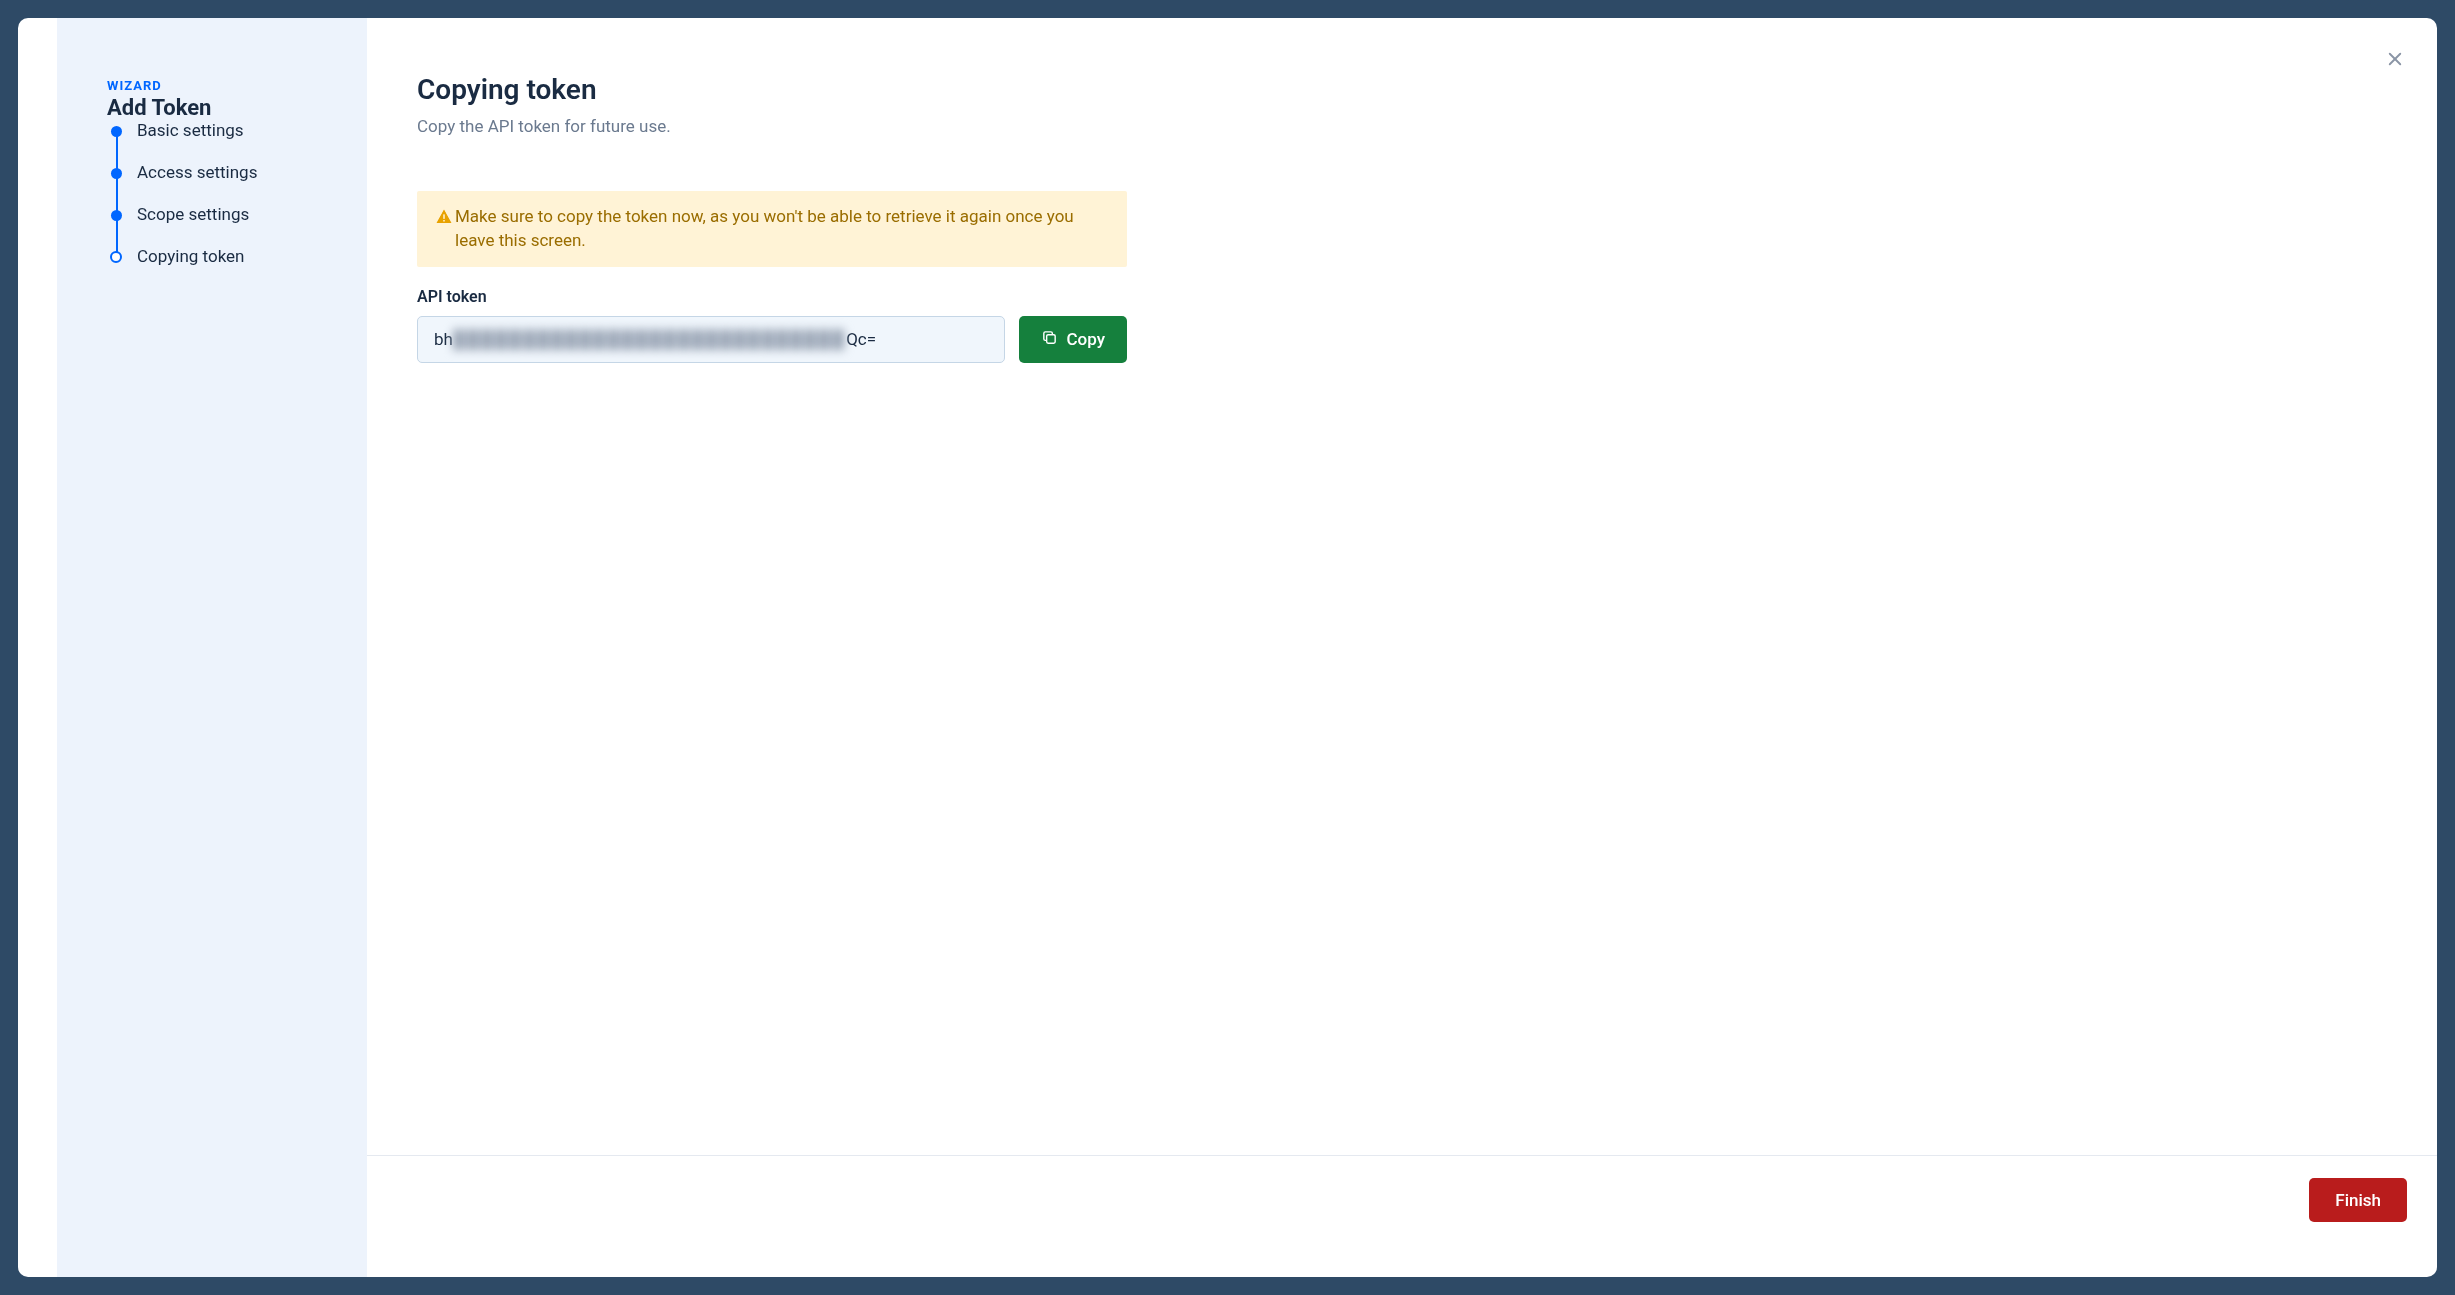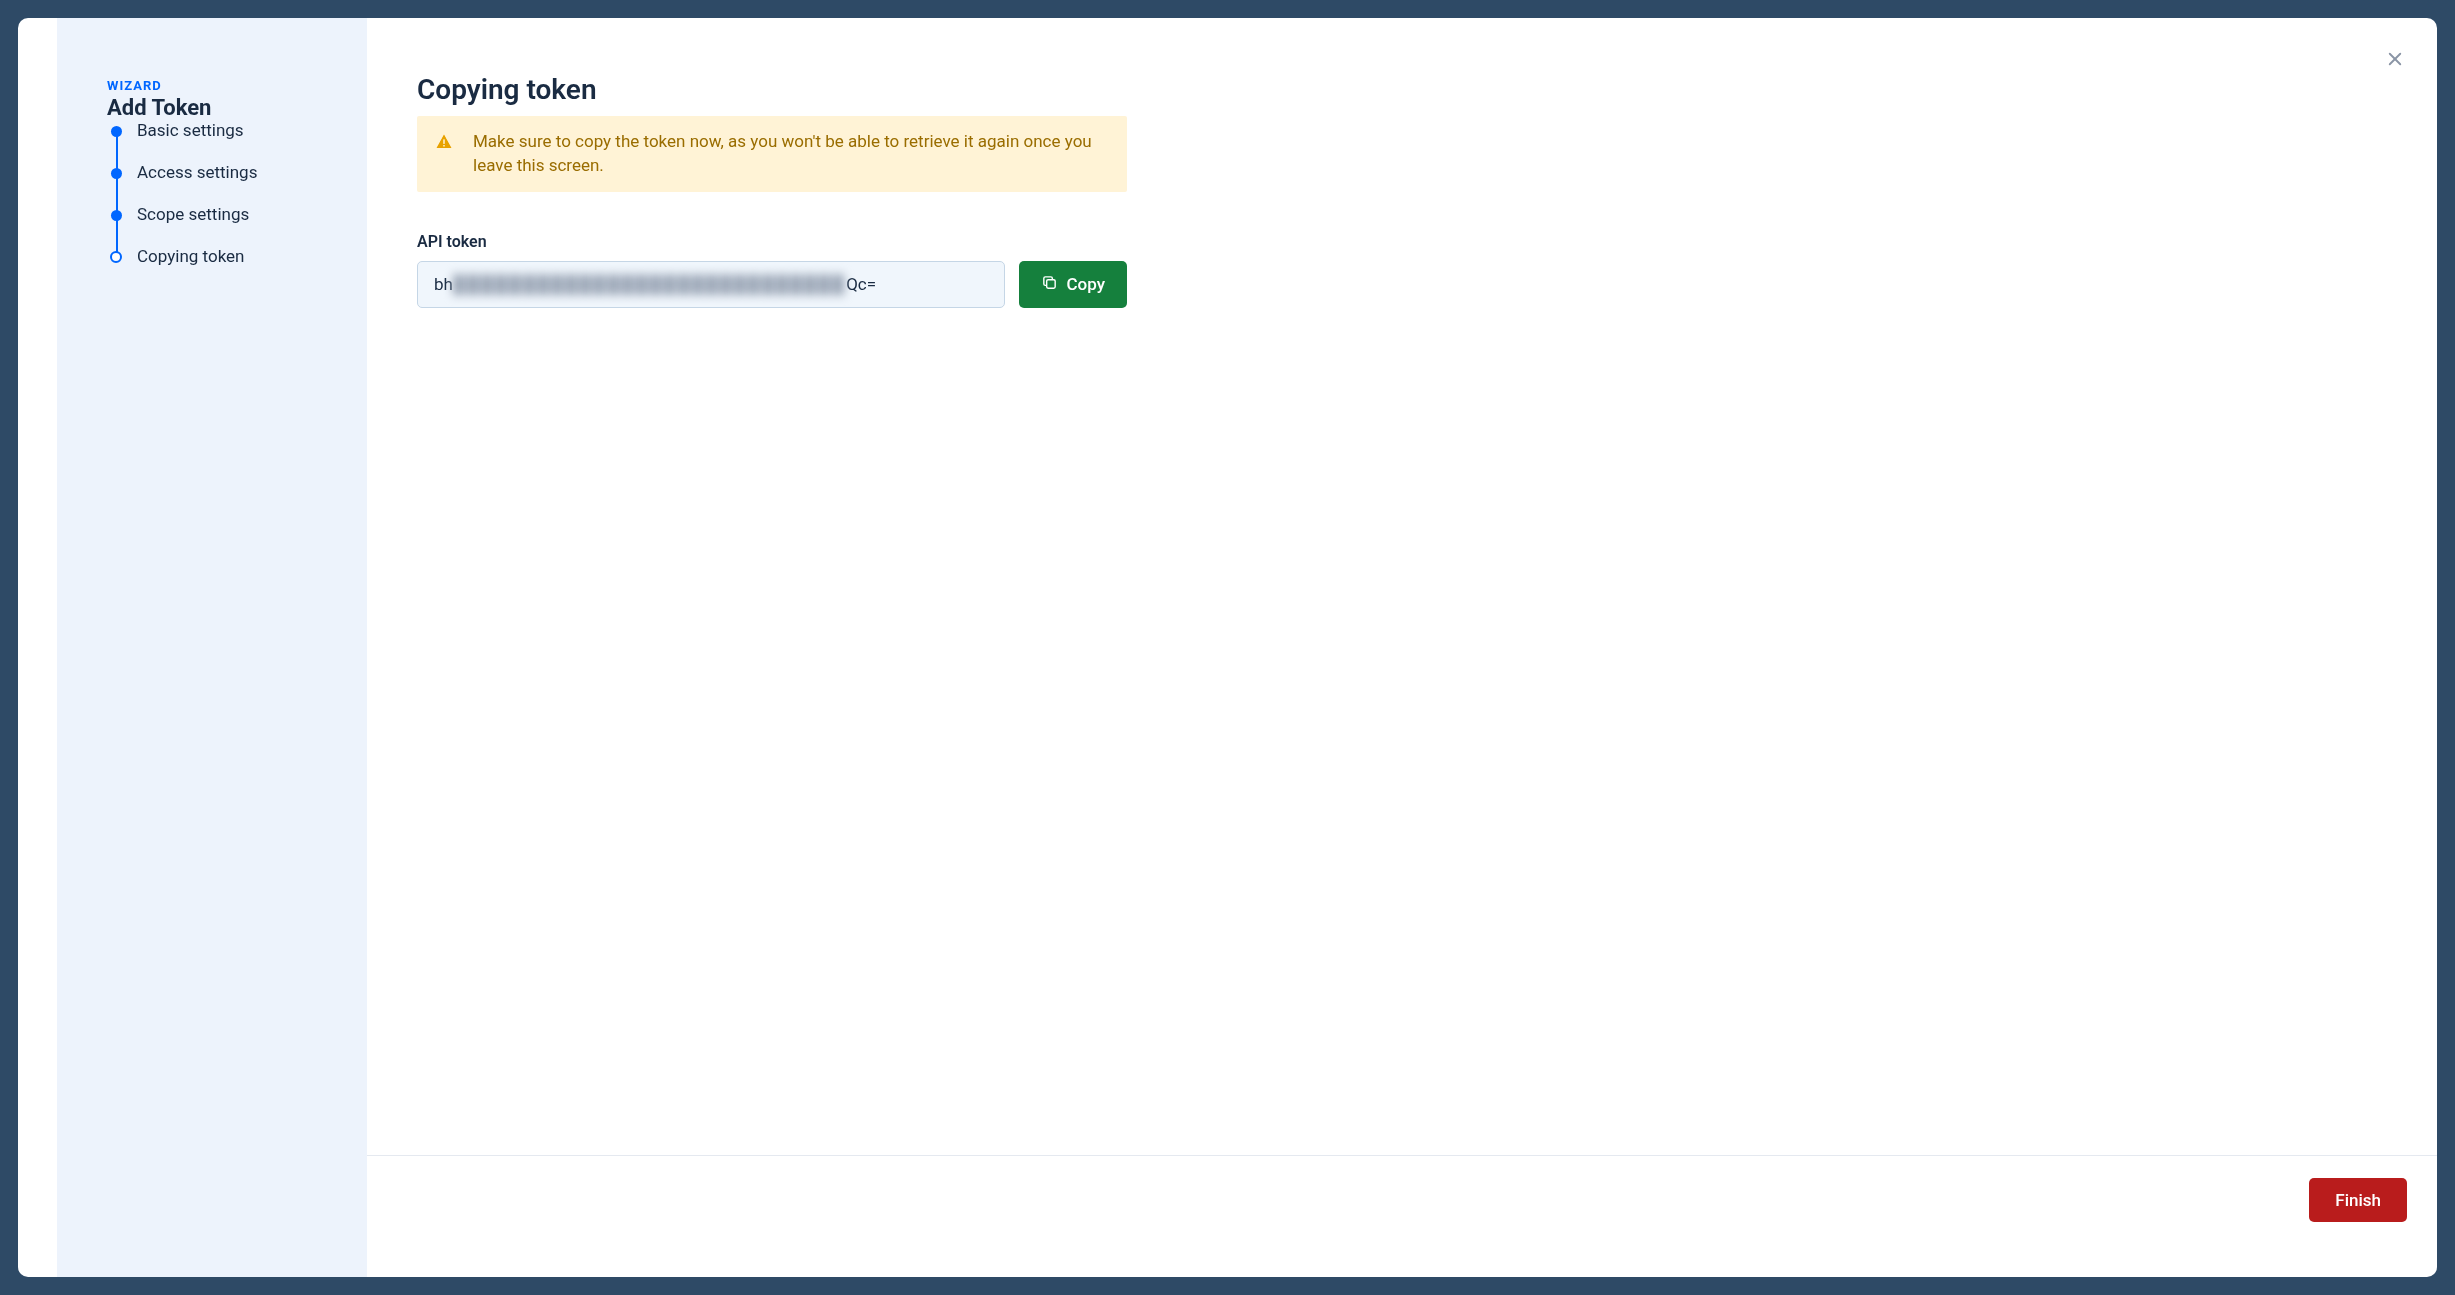--- a/index.html
+++ b/index.html
@@ -140,23 +140,23 @@
     .page-subtitle {
       color: #6b7a8f;
       font-size: 17px;
       margin-bottom: 55px;
     }
 
     .alert {
       background: #fff3d6;
       padding: 14px 18px;
       display: flex;
-      gap: 20px;
+      gap: 2px;
       align-items: flex-start;
-      margin-bottom: 40px;
+      margin-bottom: 20px;
       max-width: 710px;
       border-radius: 2px;
     }
 
     .alert-icon {
       flex-shrink: 0;
       margin-top: 3px;
     }
 
     .alert-icon svg {
@@ -279,20 +279,21 @@
     <button class="close-btn">
       <span>
         <svg viewBox="0 0 24 24" fill="none" stroke="currentColor" stroke-width="2.5" stroke-linecap="round">
           <line x1="5" y1="5" x2="19" y2="19"></line>
           <line x1="19" y1="5" x2="5" y2="19"></line>
         </svg>
       </span>
     </button>
 
     <h1 class="page-title">Copying token</h1>
+    <p class="page-subtitle">Copy the API token for future use.</p>
 
     <div class="alert">
       <span class="alert-icon">
         <svg viewBox="0 0 24 24">
           <path d="M12 2 L22 20 L2 20 Z M12 9 L12 14 M12 16.5 L12 17.5" fill="#e8a200" stroke="#fff3d6" stroke-width="0"></path>
           <path d="M12 3 L21 19.5 L3 19.5 Z" fill="#e8a200"></path>
           <rect x="11" y="8.5" width="2" height="6" fill="#fff3d6"></rect>
           <rect x="11" y="16" width="2" height="2" fill="#fff3d6"></rect>
         </svg>
       </span>

